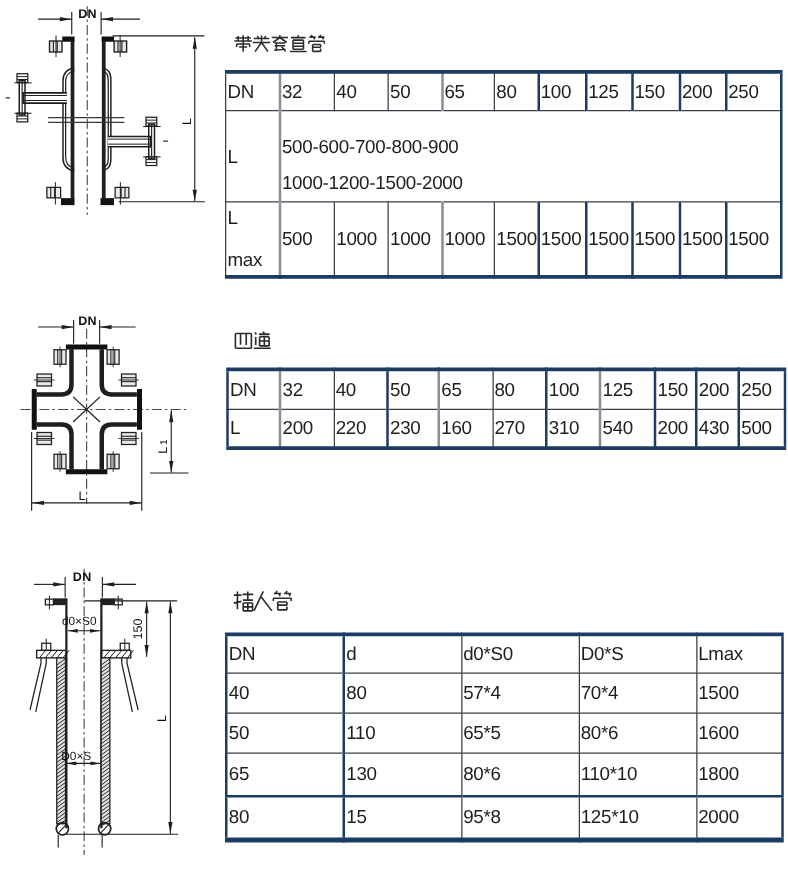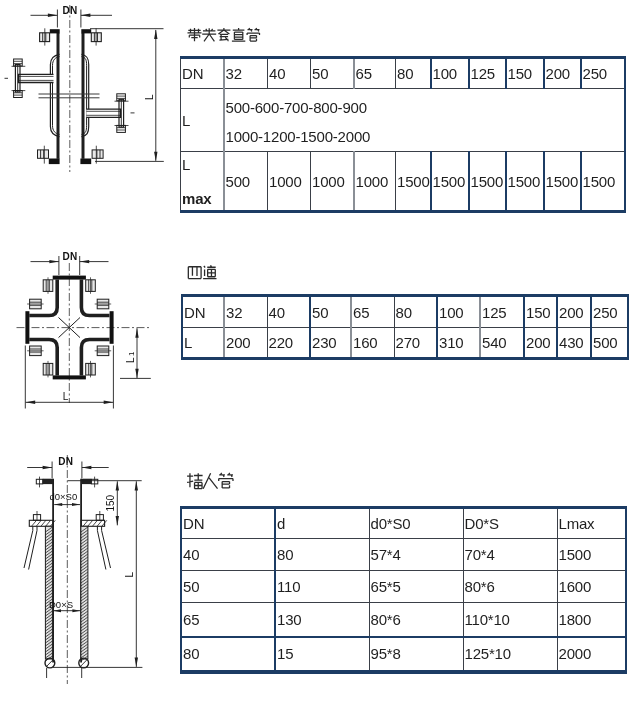--- a/index.html
+++ b/index.html
@@ -374,27 +374,27 @@
           <td class="gv">65</td>
           <td>80</td>
           <td class="nv">100</td>
           <td class="nv">125</td>
           <td class="nv">150</td>
           <td class="nv">200</td>
           <td class="nv">250</td>
         </tr>
 <tr style="height:63px">
           <td>L</td>
-          <td colspan="10" class="gv" style="line-height:29px;padding-top:4px;">500-600-700-800-900<br>1000-1200-1500-2000</td>
+          <td colspan="10" class="gv" style="line-height:29px;padding-top:14px;">500-600-700-800-900<br>1000-1200-1500-2000</td>
         </tr>
 <tr style="height:59px">
           <td style="padding:0;">
             <div style="position:relative;height:58px;">
               <div style="position:absolute;left:1px;top:4px;">L</div>
-              <div style="position:absolute;left:1px;bottom:3px;font-weight:bold;">max</div>
+              <div style="position:absolute;left:1px;bottom:3px;">max</div>
             </div>
           </td>
           <td class="gv">500</td>
           <td>1000</td>
           <td>1000</td>
           <td class="gv">1000</td>
           <td>1500</td>
           <td class="nv">1500</td>
           <td class="nv">1500</td>
           <td class="nv">1500</td>

